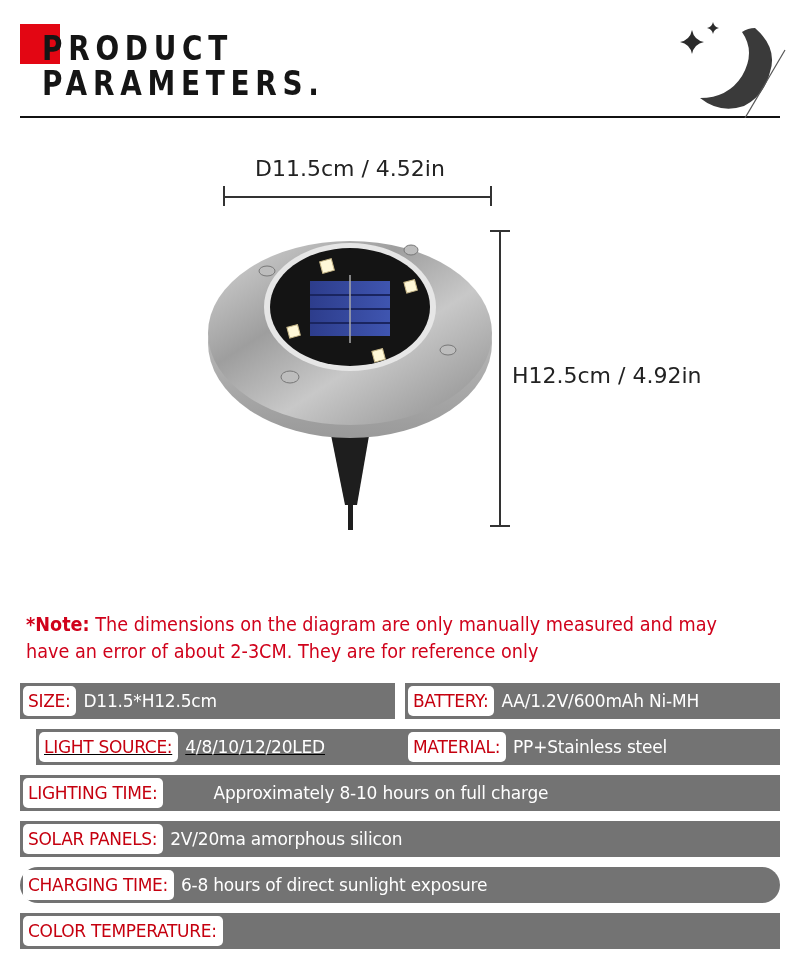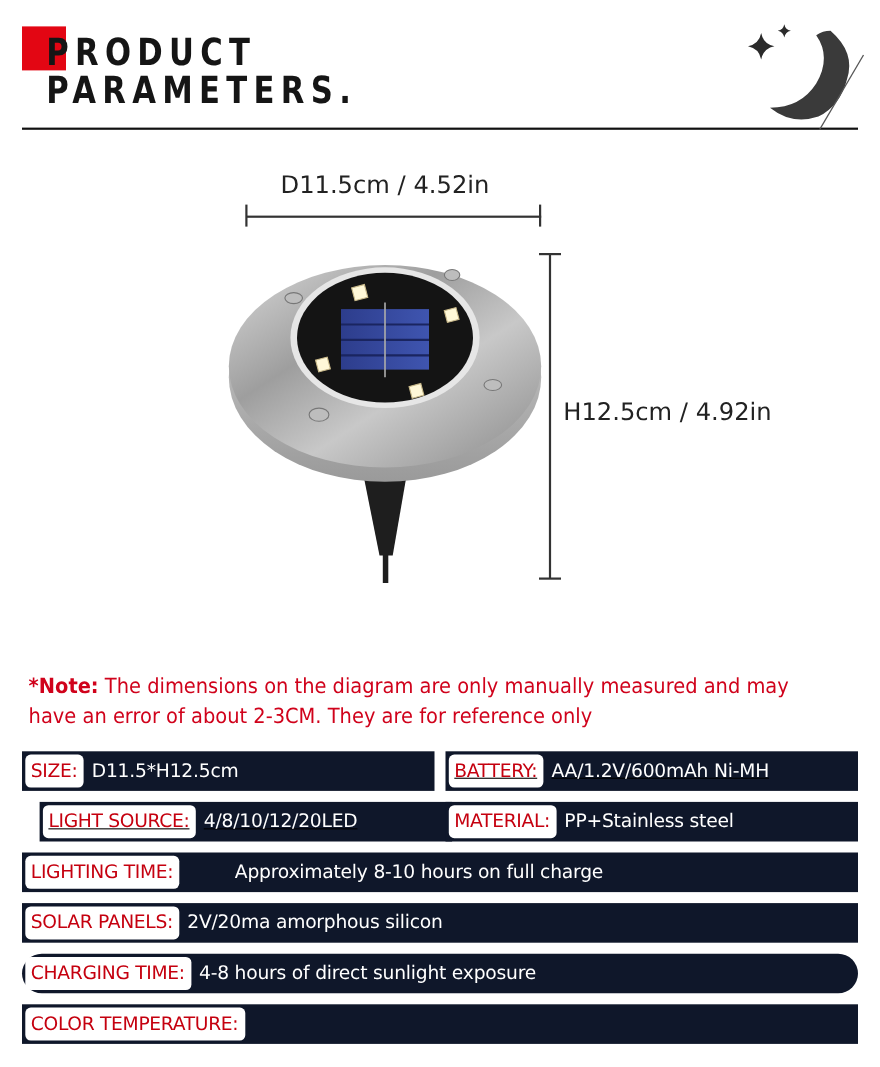--- a/index.html
+++ b/index.html
@@ -19,21 +19,21 @@
     .dim-v-bar { position: absolute; left: 499px; top: 231px; width: 2px; height: 295px; background: #333; }
     .dim-v-tick { position: absolute; left: 490px; width: 20px; height: 2px; background: #333; }
     .dim-right-label { position: absolute; left: 512px; top: 363px; font-family: "DejaVu Sans", sans-serif; font-size: 22px; color: #222; white-space: nowrap; }
     .product-image { position: absolute; left: 205px; top: 225px; width: 300px; height: 310px; }
 
     
     .note { position: absolute; left: 26px; top: 611px; width: 760px; font-family: "DejaVu Sans", sans-serif; font-size: 19px; line-height: 27px; color: #d0021b; transform: scaleX(0.93); transform-origin: left top; }
     .note-label { font-weight: bold; }
 
     
-    .spec-row { position: absolute; height: 36px; background: #0f172a; display: flex; align-items: center; padding-left: 3px; }
+    .spec-row { position: absolute; height: 36px; background: #737373; display: flex; align-items: center; padding-left: 3px; }
     .spec-label { background: #ffffff; color: #c5000f; border-radius: 5px; height: 30px; display: flex; align-items: center; padding: 0 6px 0 5px; font-family: "DejaVu Sans", sans-serif; font-size: 17px; white-space: nowrap; letter-spacing: -0.3px; }
     .spec-value { color: #ffffff; font-family: "DejaVu Sans", sans-serif; font-size: 17px; padding-left: 7px; white-space: nowrap; letter-spacing: -0.2px; }
   </style>
 </head>
 <body>
 
 <div class="red-square"></div>
 <div class="title-line l1">PRODUCT</div>
 <div class="title-line l2">PARAMETERS.</div>
 <div class="header-rule"></div>
@@ -101,21 +101,21 @@
   <ellipse cx="243" cy="125" rx="8" ry="5" fill="#bdbdbd" stroke="#777"></ellipse>
   <ellipse cx="85" cy="152" rx="9" ry="6" fill="#bdbdbd" stroke="#777"></ellipse>
 </svg>
 
 <div class="note"><span class="note-label">*Note:</span><span> The dimensions on the diagram are only manually measured and may have an error of about 2-3CM. They are for reference only</span></div>
 
 <div class="spec-row" style="left:20px; top:683px; width:375px;">
   <span class="spec-label">SIZE:</span>
   <span class="spec-value">D11.5*H12.5cm</span>
 </div>
-<div class="spec-row" style="left:405px; top:683px; width:375px;text-decoration:underline;">
+<div class="spec-row" style="left:405px; top:683px; width:375px;">
   <span class="spec-label">BATTERY:</span>
   <span class="spec-value">AA/1.2V/600mAh Ni-MH</span>
 </div>
 <div class="spec-row" style="left:36px; top:729px; width:375px;text-decoration:underline;">
   <span class="spec-label">LIGHT SOURCE:</span>
   <span class="spec-value">4/8/10/12/20LED</span>
 </div>
 <div class="spec-row" style="left:405px; top:729px; width:375px;">
   <span class="spec-label">MATERIAL:</span>
   <span class="spec-value">PP+Stainless steel</span>
@@ -123,17 +123,17 @@
 <div class="spec-row" style="left:20px; top:775px; width:760px;gap:43px;">
   <span class="spec-label">LIGHTING TIME:</span>
   <span class="spec-value">Approximately 8-10 hours on full charge</span>
 </div>
 <div class="spec-row" style="left:20px; top:821px; width:760px;">
   <span class="spec-label">SOLAR PANELS:</span>
   <span class="spec-value">2V/20ma amorphous silicon</span>
 </div>
 <div class="spec-row" style="left:20px; top:867px; width:760px;border-radius:18px;">
   <span class="spec-label">CHARGING TIME:</span>
-  <span class="spec-value">4-8 hours of direct sunlight exposure</span>
+  <span class="spec-value">6-8 hours of direct sunlight exposure</span>
 </div>
 <div class="spec-row" style="left:20px; top:913px; width:760px;">
   <span class="spec-label">COLOR TEMPERATURE:</span>
 </div>
 
 </body></html>

